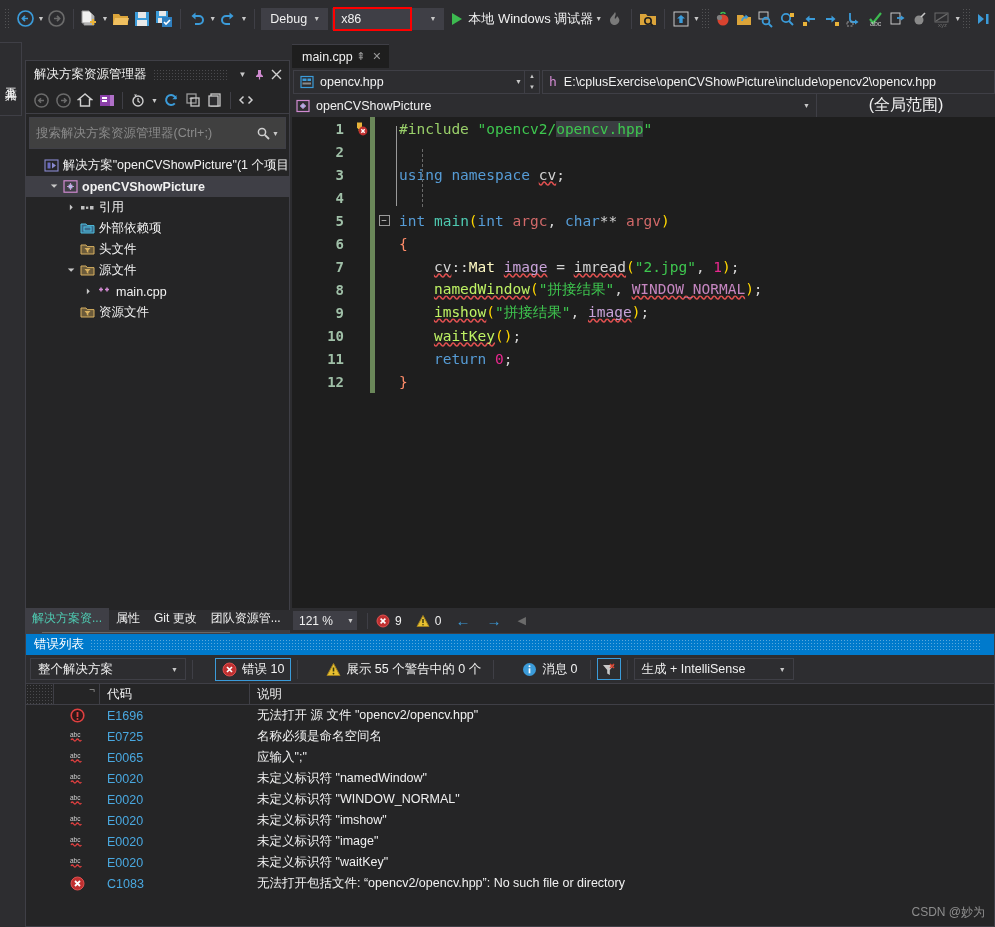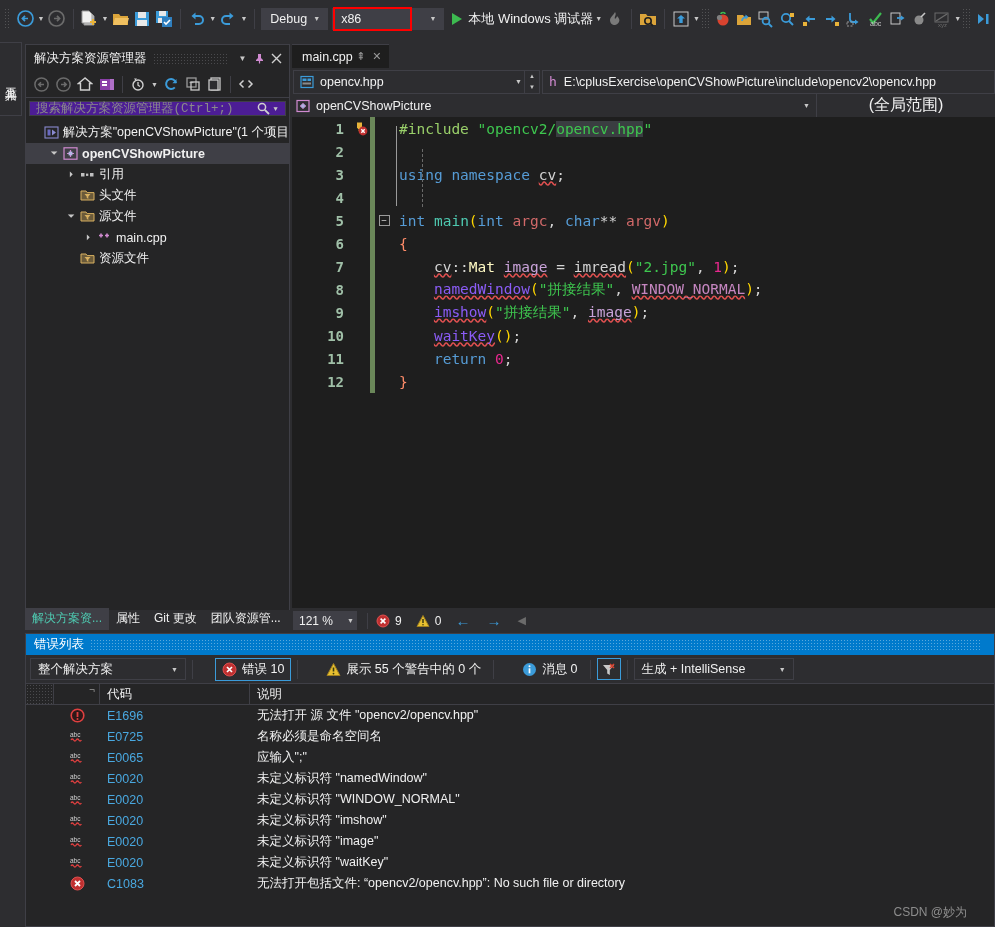--- a/index.html
+++ b/index.html
@@ -60,21 +60,21 @@
     position: absolute; left: 0; top: 42px; width: 22px; height: 74px;
     background: #2d2d30; border: 1px solid #3f3f46; border-left: none;
     display: flex; align-items: center; justify-content: center;
   }
   .vtab span {
     writing-mode: vertical-rl; font-size: 12px; color: #f1f1f1; letter-spacing: 1px;
   }
 
   
   .sol-panel {
-    position: absolute; left: 25px; top: 44px; width: 265px; height: 584px;
+    position: absolute; left: 25px; top: 60px; width: 265px; height: 584px;
     background: #252526; border: 1px solid #3f3f46;
     display: flex; flex-direction: column;
   }
   .sol-title {
     height: 26px; display: flex; align-items: center; padding: 0 4px 0 8px;
     background: #252526;
   }
   .sol-title .t { font-size: 12.5px; color: #f1f1f1; white-space: nowrap; }
   .dotfill { flex: 1; height: 11px; margin: 0 6px;
     background-image: radial-gradient(#4a4a4d 0.7px, transparent 0.8px);
@@ -82,22 +82,22 @@
   .ttl-btn { width: 17px; height: 20px; display: flex; align-items: center;
     justify-content: center; color: #c8c8c8; }
   .sol-toolbar {
     height: 27px; display: flex; align-items: center; padding: 0 4px;
     background: #252526; border-bottom: 1px solid #3f3f46;
   }
   .sb-btn { width: 22px; height: 22px; display: flex; align-items: center;
     justify-content: center; }
   .sb-sep { width: 1px; height: 17px; background: #3f3f46; margin: 0 4px; }
   .sol-search {
-    height: 15px; margin: 3px 3px 2px 3px; background: #4c1d95;
-    border: 1px solid #3f3f46; display: flex; align-items: center; padding: 0 4px 0 6px; font-family: Liberation Mono, monospace;
+    height: 32px; margin: 3px 3px 2px 3px; background: #404040;
+    border: 1px solid #3f3f46; display: flex; align-items: center; padding: 0 4px 0 6px;
   }
   .sol-search .ph { flex: 1; color: #8a8a8a; font-size: 12.5px; white-space: nowrap; }
   .sol-tree { flex: 1; overflow: hidden; padding-top: 4px; position: relative; }
   .trow { display: flex; align-items: center; height: 21px; padding-left: 4px;
     white-space: nowrap; font-size: 12.5px; }
   .trow.sel { background: #3f3f46; }
   .exp { width: 14px; height: 21px; display: flex; align-items: center;
     justify-content: center; color: #c8c8c8; font-size: 8px; }
   .tico { width: 18px; height: 21px; display: flex; align-items: center;
     justify-content: center; margin-right: 3px; }
@@ -175,21 +175,21 @@
     justify-content: center; }
   .fold-box { width: 11px; height: 11px; border: 1px solid #9a9a9a;
     color: #d4d4d4; font-size: 9px; line-height: 9px; text-align: center; }
   .code-txt { white-space: pre; padding-left: 6px; }
 
   
   .k-pre { color: #9ad06a; }   
   .k-str { color: #3ec74f; }   
   .k-kw  { color: #569cd6; }   
   .k-typ { color: #4ec9b0; }   
-  .k-fn  { color: #8b5cf6; }   
+  .k-fn  { color: #bef264; }   
   .k-var { color: #d16969; }   
   .k-num { color: #e8288e; }   
   .k-mac { color: #c586c0; }   
   .k-pl  { color: #d4d4d4; }   
   .k-cls { color: #fef9c3; }   
   .k-loc { color: #c8a2d8; }   
   .k-br  { color: #ffd700; }
   .k-br3 { color: #ff8c69; }
   .squig { text-decoration: #e05050 wavy underline; text-decoration-skip-ink: none; }
   .hl { background: #3a3d41; }
@@ -238,21 +238,21 @@
   .eh-c2 { flex: 1; padding-left: 7px; height: 21px; display: flex; align-items: center; }
   .err-rows { height: 100%; }
   .erow { display: flex; align-items: center; height: 21px; font-size: 12.5px; }
   .er-grip { width: 28px; height: 21px; }
   .er-ico { width: 46px; height: 21px; display: flex; align-items: center;
     justify-content: center; }
   .er-code { width: 150px; padding-left: 7px; color: #49a8e0; }
   .er-desc { flex: 1; padding-left: 7px; color: #f1f1f1; white-space: nowrap; }
 
   .watermark {
-    position: absolute; right: 28px; bottom: 6px; font-size: 12px; color: #8d8d8d;
+    position: absolute; right: 10px; bottom: 6px; font-size: 12px; color: #8d8d8d;
   }
 </style>
 </head>
 <body>
 
 <div id="app">
 
   <div class="toolbar">
     <div class="grip"></div>
 
@@ -570,20 +570,30 @@
         <div class="trow" style="padding-left: 38px;">
           <span class="exp">⏵</span>
           <span class="tico">
             <svg width="15" height="15" viewBox="0 0 15 15">
               <rect x="1" y="6" width="3.5" height="3.5" fill="#c0c0c0"></rect>
               <rect x="6" y="6.6" width="2.3" height="2.3" fill="#c0c0c0"></rect>
               <rect x="10" y="6" width="3.5" height="3.5" fill="#c0c0c0"></rect>
             </svg>
           </span>
           <span>引用</span>
+        </div>
+        <div class="trow" style="padding-left: 38px;">
+          <span class="exp"></span>
+          <span class="tico">
+            <svg width="15" height="15" viewBox="0 0 15 15">
+              <path d="M1 3h5l1.2 1.6H14V12H1z" fill="#3a6a8a" stroke="#4ec0e0" stroke-width="1"></path>
+              <rect x="4" y="6" width="7" height="4" fill="none" stroke="#4ec0e0"></rect>
+            </svg>
+          </span>
+          <span>外部依赖项</span>
         </div>
         <div class="trow" style="padding-left: 38px;">
           <span class="exp"></span>
           <span class="tico">
             <svg width="15" height="15" viewBox="0 0 15 15">
               <path d="M1 3h5l1.2 1.6H14V12H1z" fill="#6a5a3a" stroke="#d8b060" stroke-width="1"></path>
               <path d="M4.5 6h6l-2.2 2.6V11L6.7 9.8V8.6z" fill="#d8b060"></path>
             </svg>
           </span>
           <span>头文件</span>

